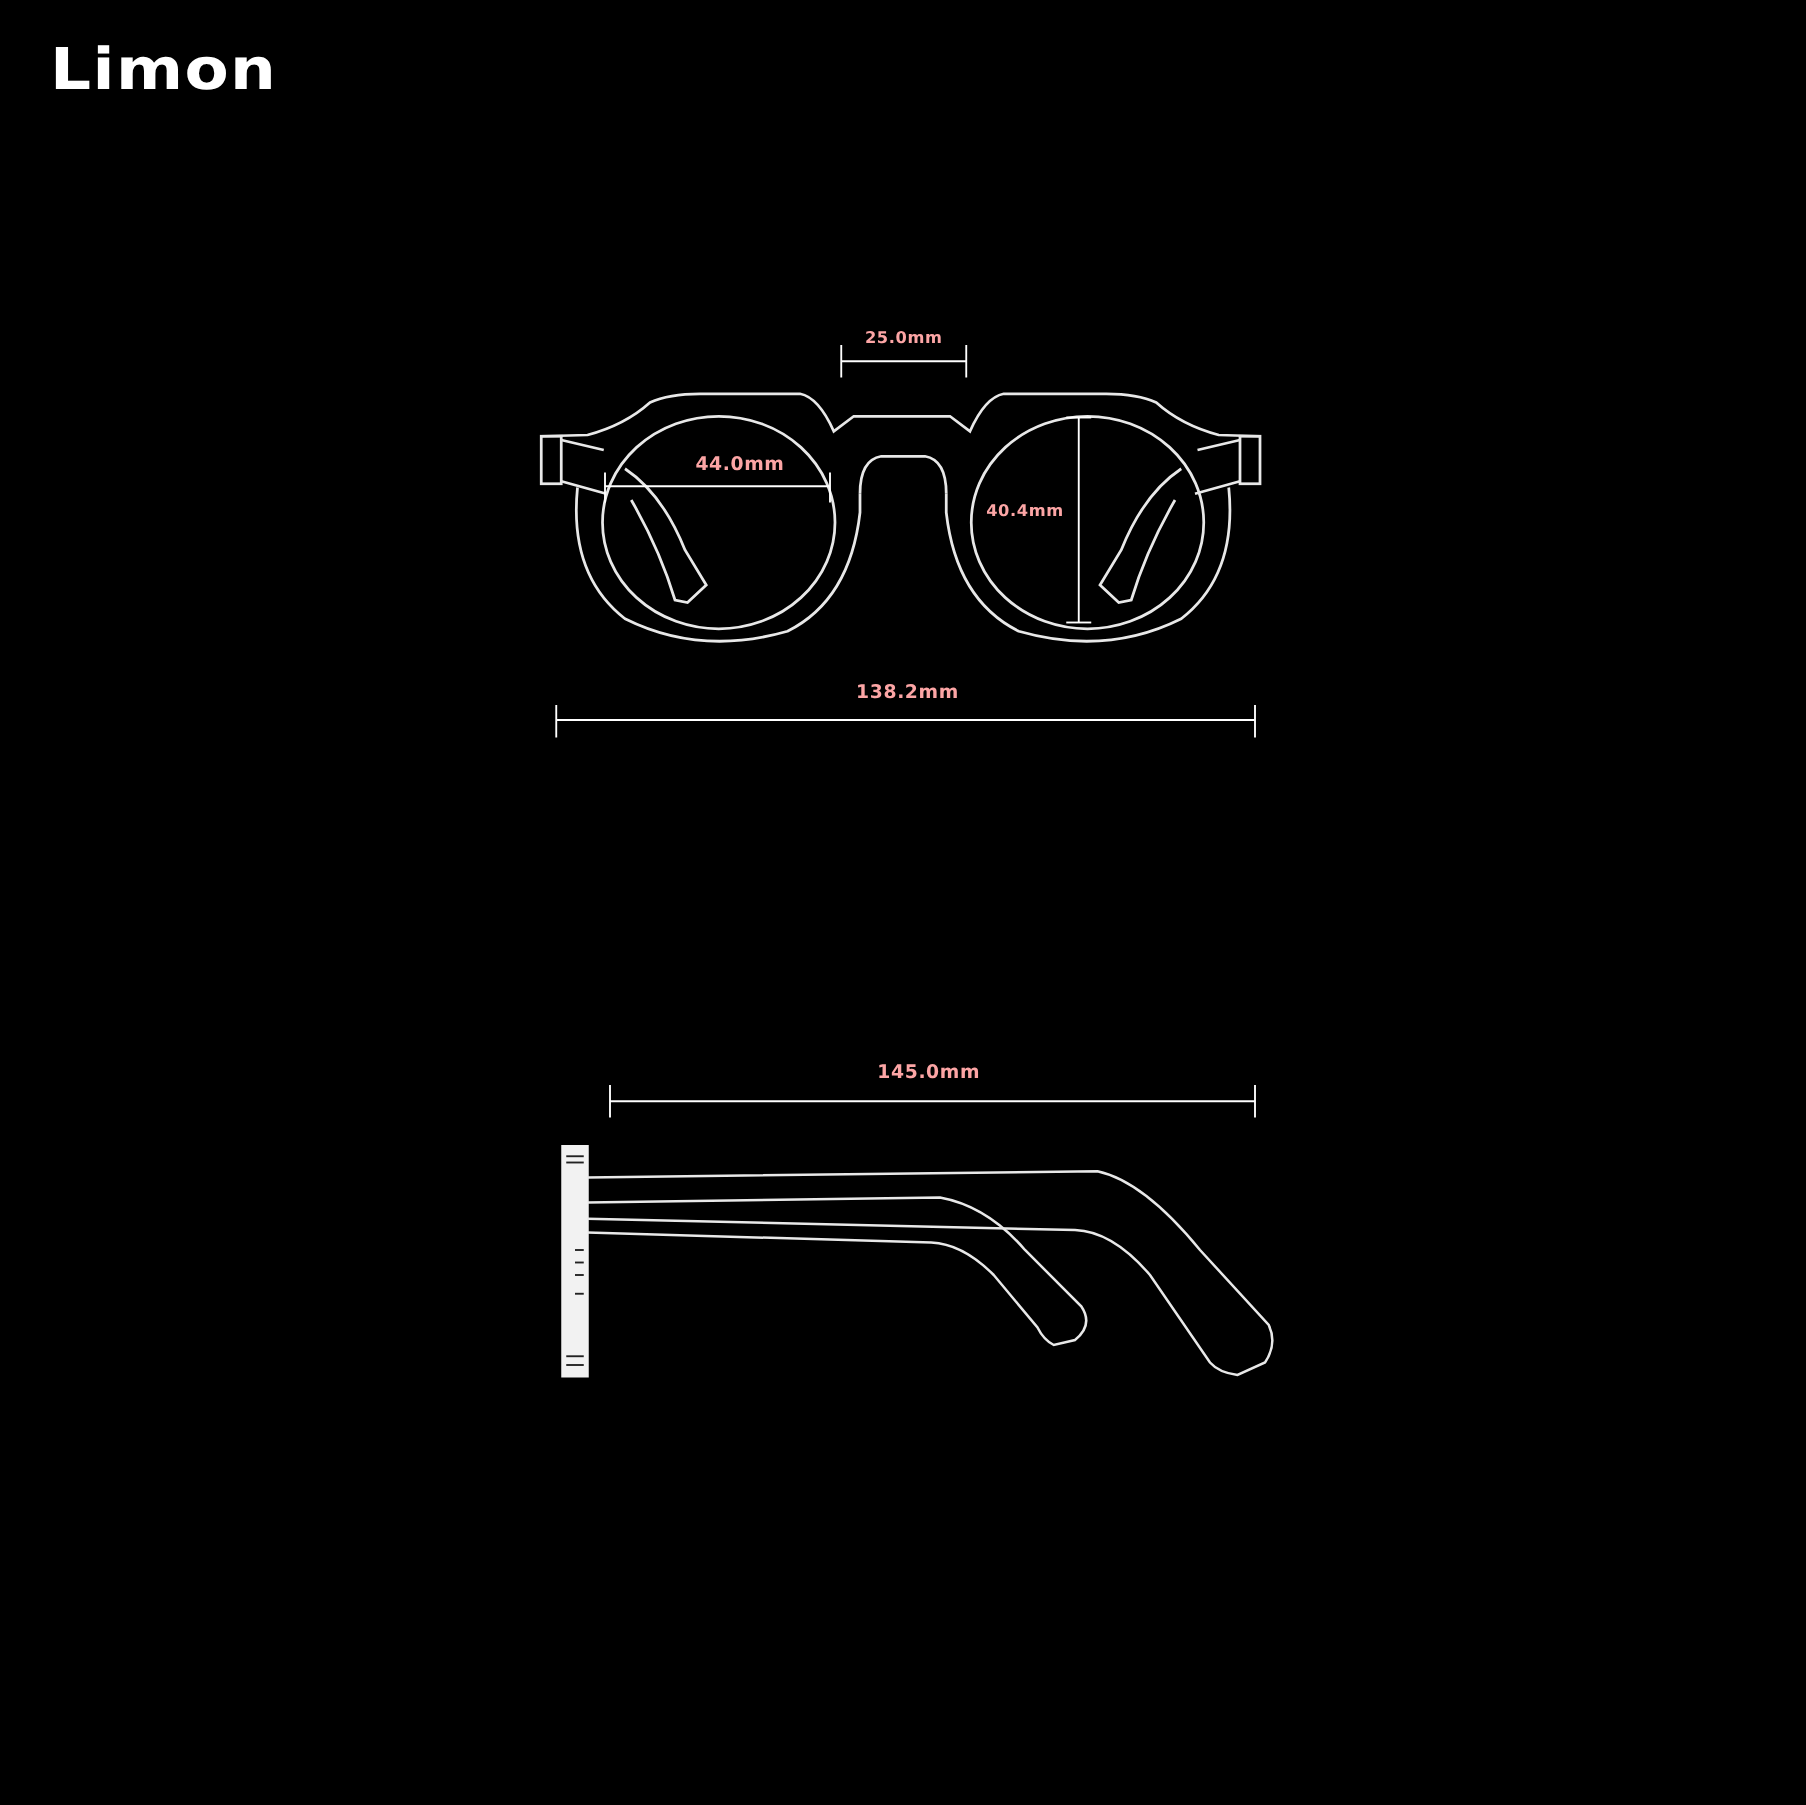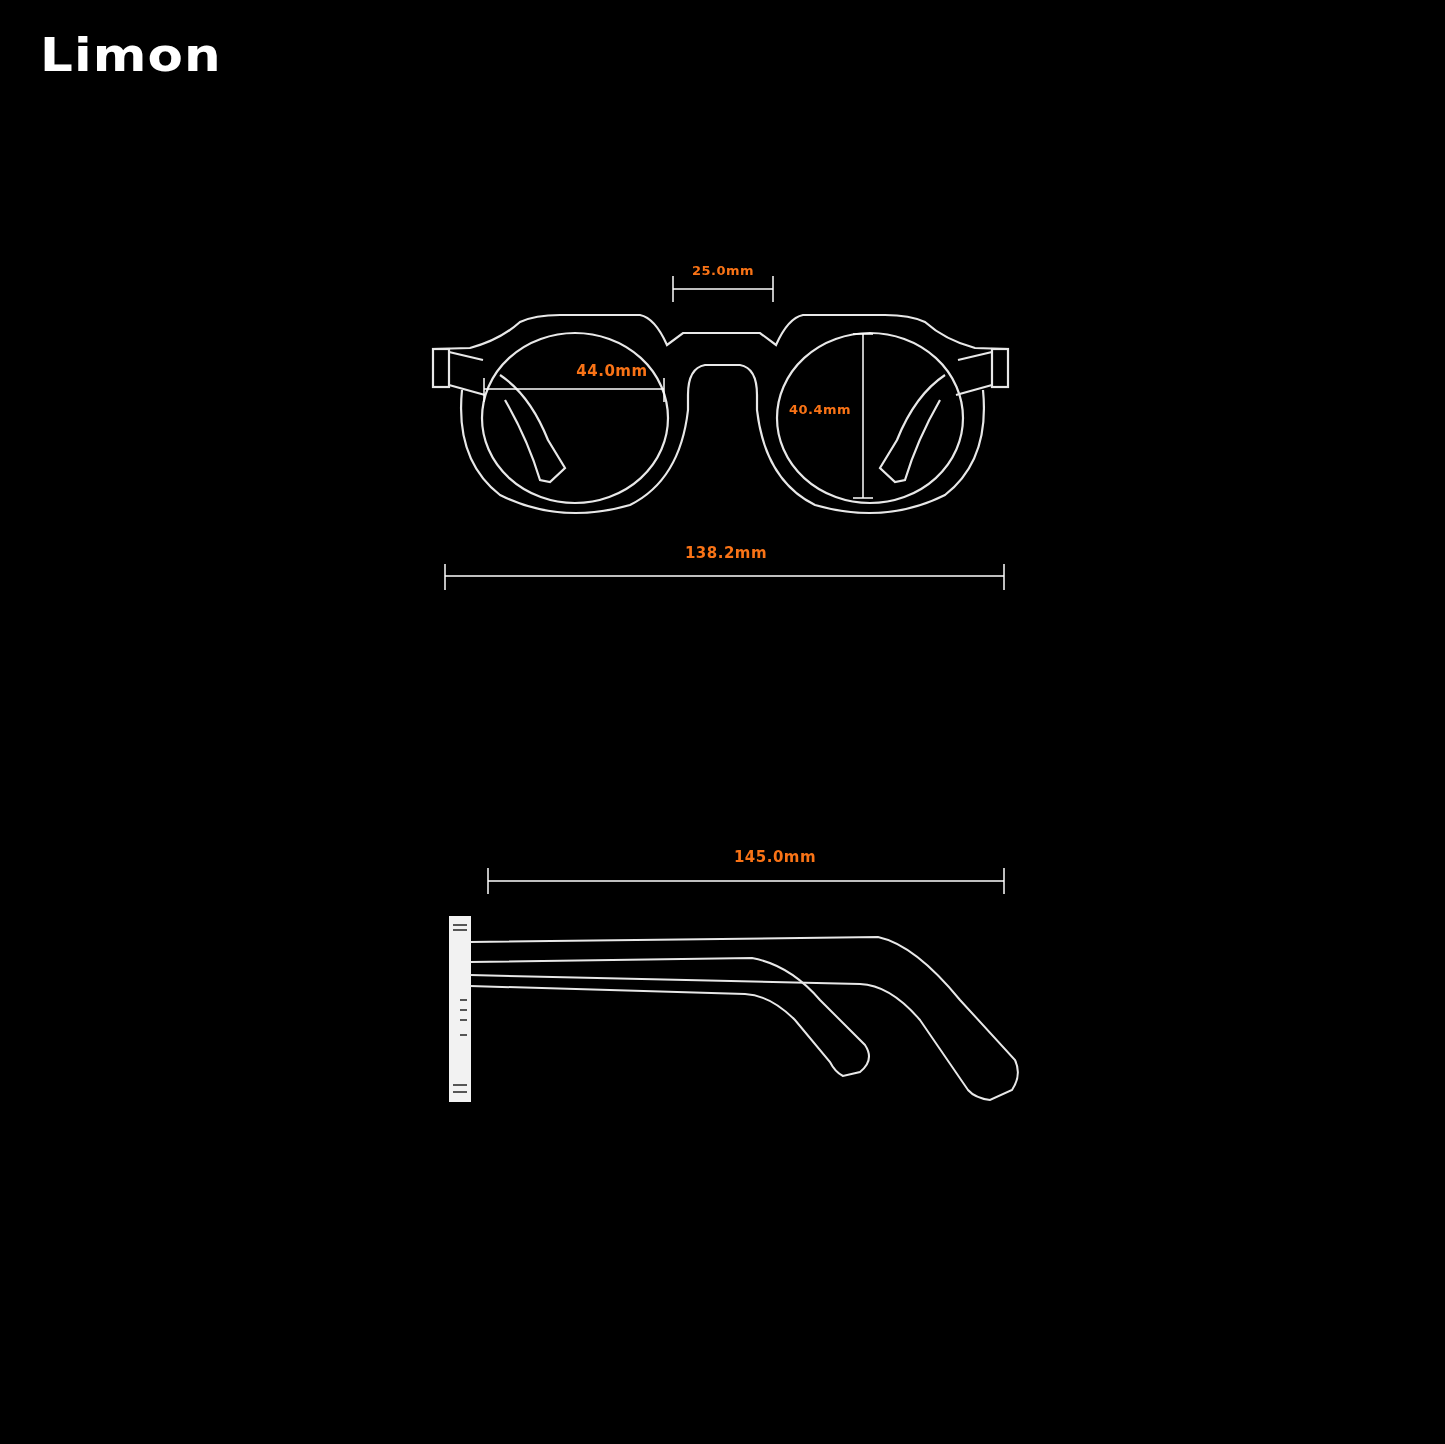--- a/index.html
+++ b/index.html
@@ -1,19 +1,19 @@
 <!DOCTYPE html>
 <html><head>
   <meta charset="utf-8">
   <style>
     html, body { margin: 0; padding: 0; background: #000; }
     body { width: 1445px; height: 1444px; position: relative; overflow: hidden; font-family: "DejaVu Sans", sans-serif; color: #fff; }
     .brand { position: absolute; left: 40px; top: 28px; font-family: "DejaVu Sans", sans-serif; font-weight: bold; font-size: 46px; letter-spacing: 1px; color: #fff; transform: scaleX(1.12); transform-origin: left top; }
     svg.art { position: absolute; left: 0; top: 0; }
-    .lbl { position: absolute; font-family: "DejaVu Sans", sans-serif; font-weight: bold; color: #f97316; letter-spacing: 0.5px; white-space: nowrap; transform: translateX(-50%); }
+    .lbl { position: absolute; font-family: "DejaVu Sans", sans-serif; font-weight: bold; color: #fca5a5; letter-spacing: 0.5px; white-space: nowrap; transform: translateX(-50%); }
     .lbl.sm { font-size: 13px; }
     .lbl.md { font-size: 15px; }
   </style>
 </head>
 <body>
 
 <div class="brand">Limon</div>
 
 <svg class="art" width="1445" height="1444" viewBox="0 0 1445 1444" fill="none" stroke="#e8e8e8" stroke-width="2">
 
@@ -83,16 +83,16 @@
       <line x1="453" y1="1092" x2="467" y2="1092"></line>
     </g>
 
     <path d="M470 942 L878 937 Q915 945 960 1000 L1015 1060 Q1022 1075 1012 1090 L990 1100 Q975 1098 968 1090 L920 1020 Q890 985 860 984 L470 975"></path>
 
     <path d="M470 962 L752 958 Q790 965 820 1000 L865 1045 Q875 1060 860 1072 L843 1076 Q835 1072 830 1062 L795 1020 Q770 995 745 994 L470 986"></path>
   </g>
 </svg>
 
 <div class="lbl sm" style="left:723px; top:263px;">25.0mm</div>
-<div class="lbl md" style="left:612px; top:362px;">44.0mm</div>
+<div class="lbl md" style="left:592px; top:362px;">44.0mm</div>
 <div class="lbl sm" style="left:820px; top:402px;text-align:center;">40.4mm</div>
 <div class="lbl md" style="left:726px; top:544px;text-align:center;">138.2mm</div>
-<div class="lbl md" style="left:775px; top:848px;">145.0mm</div>
+<div class="lbl md" style="left:743px; top:848px;">145.0mm</div>
 
 </body></html>

